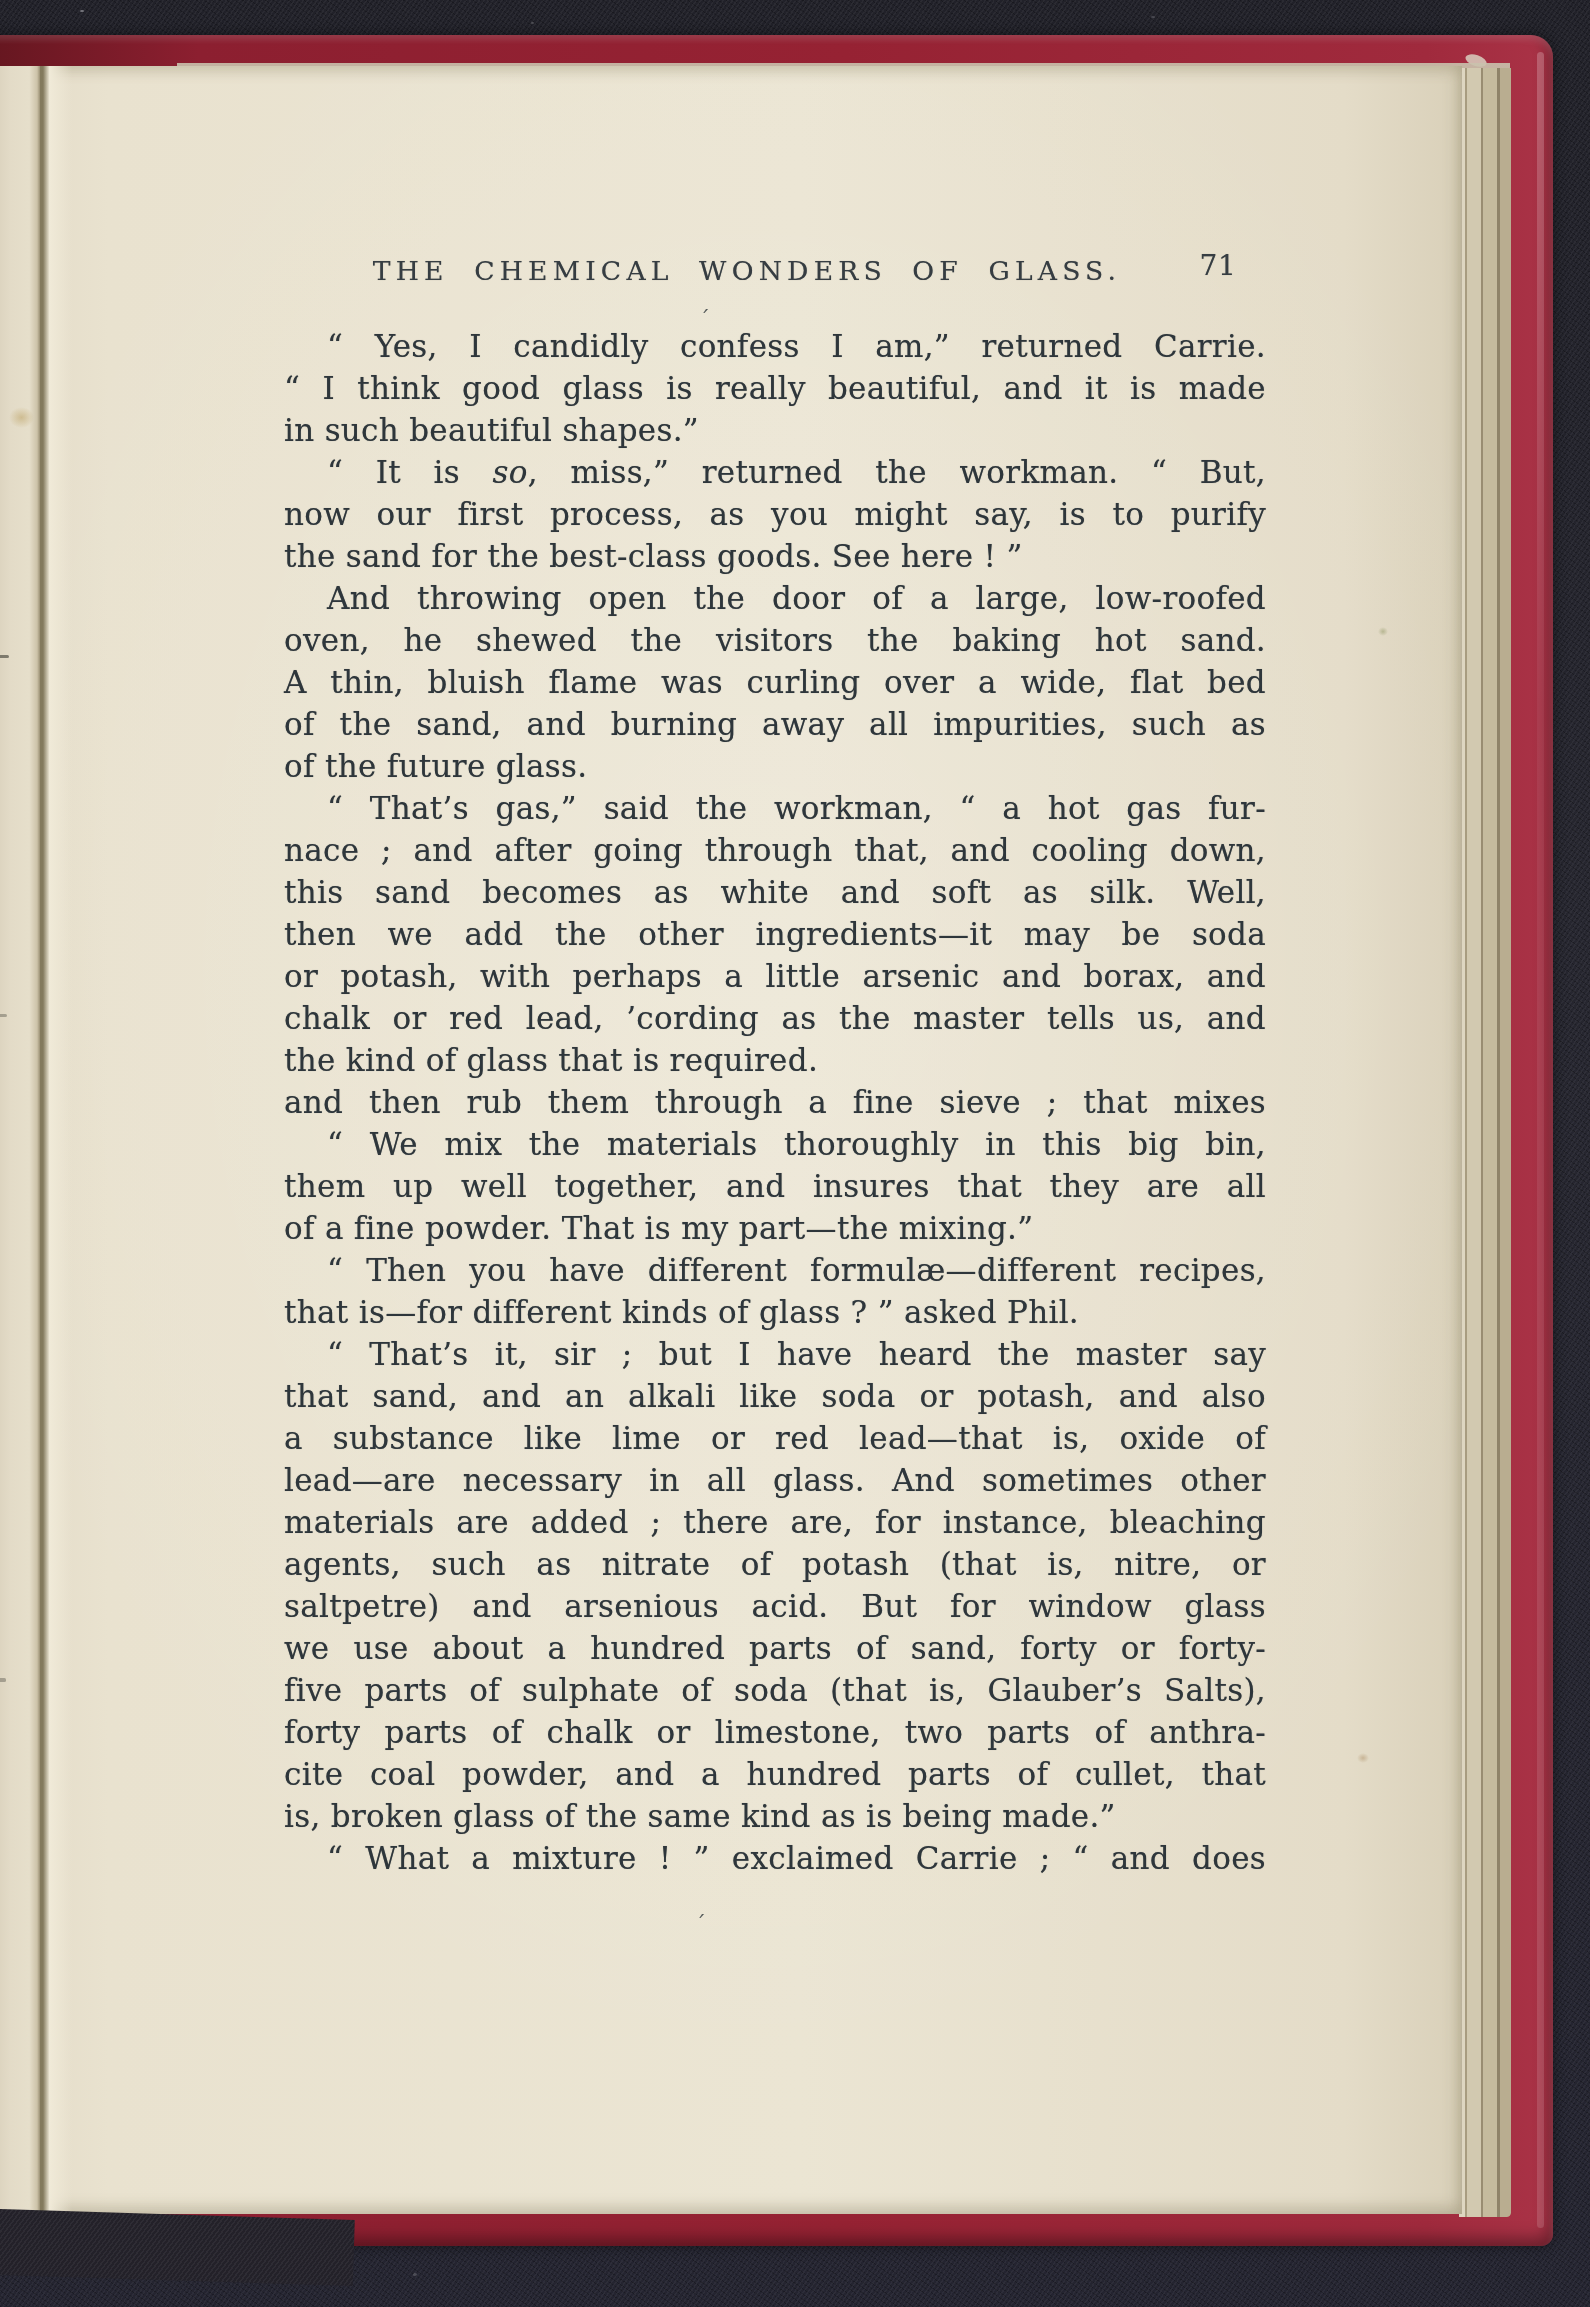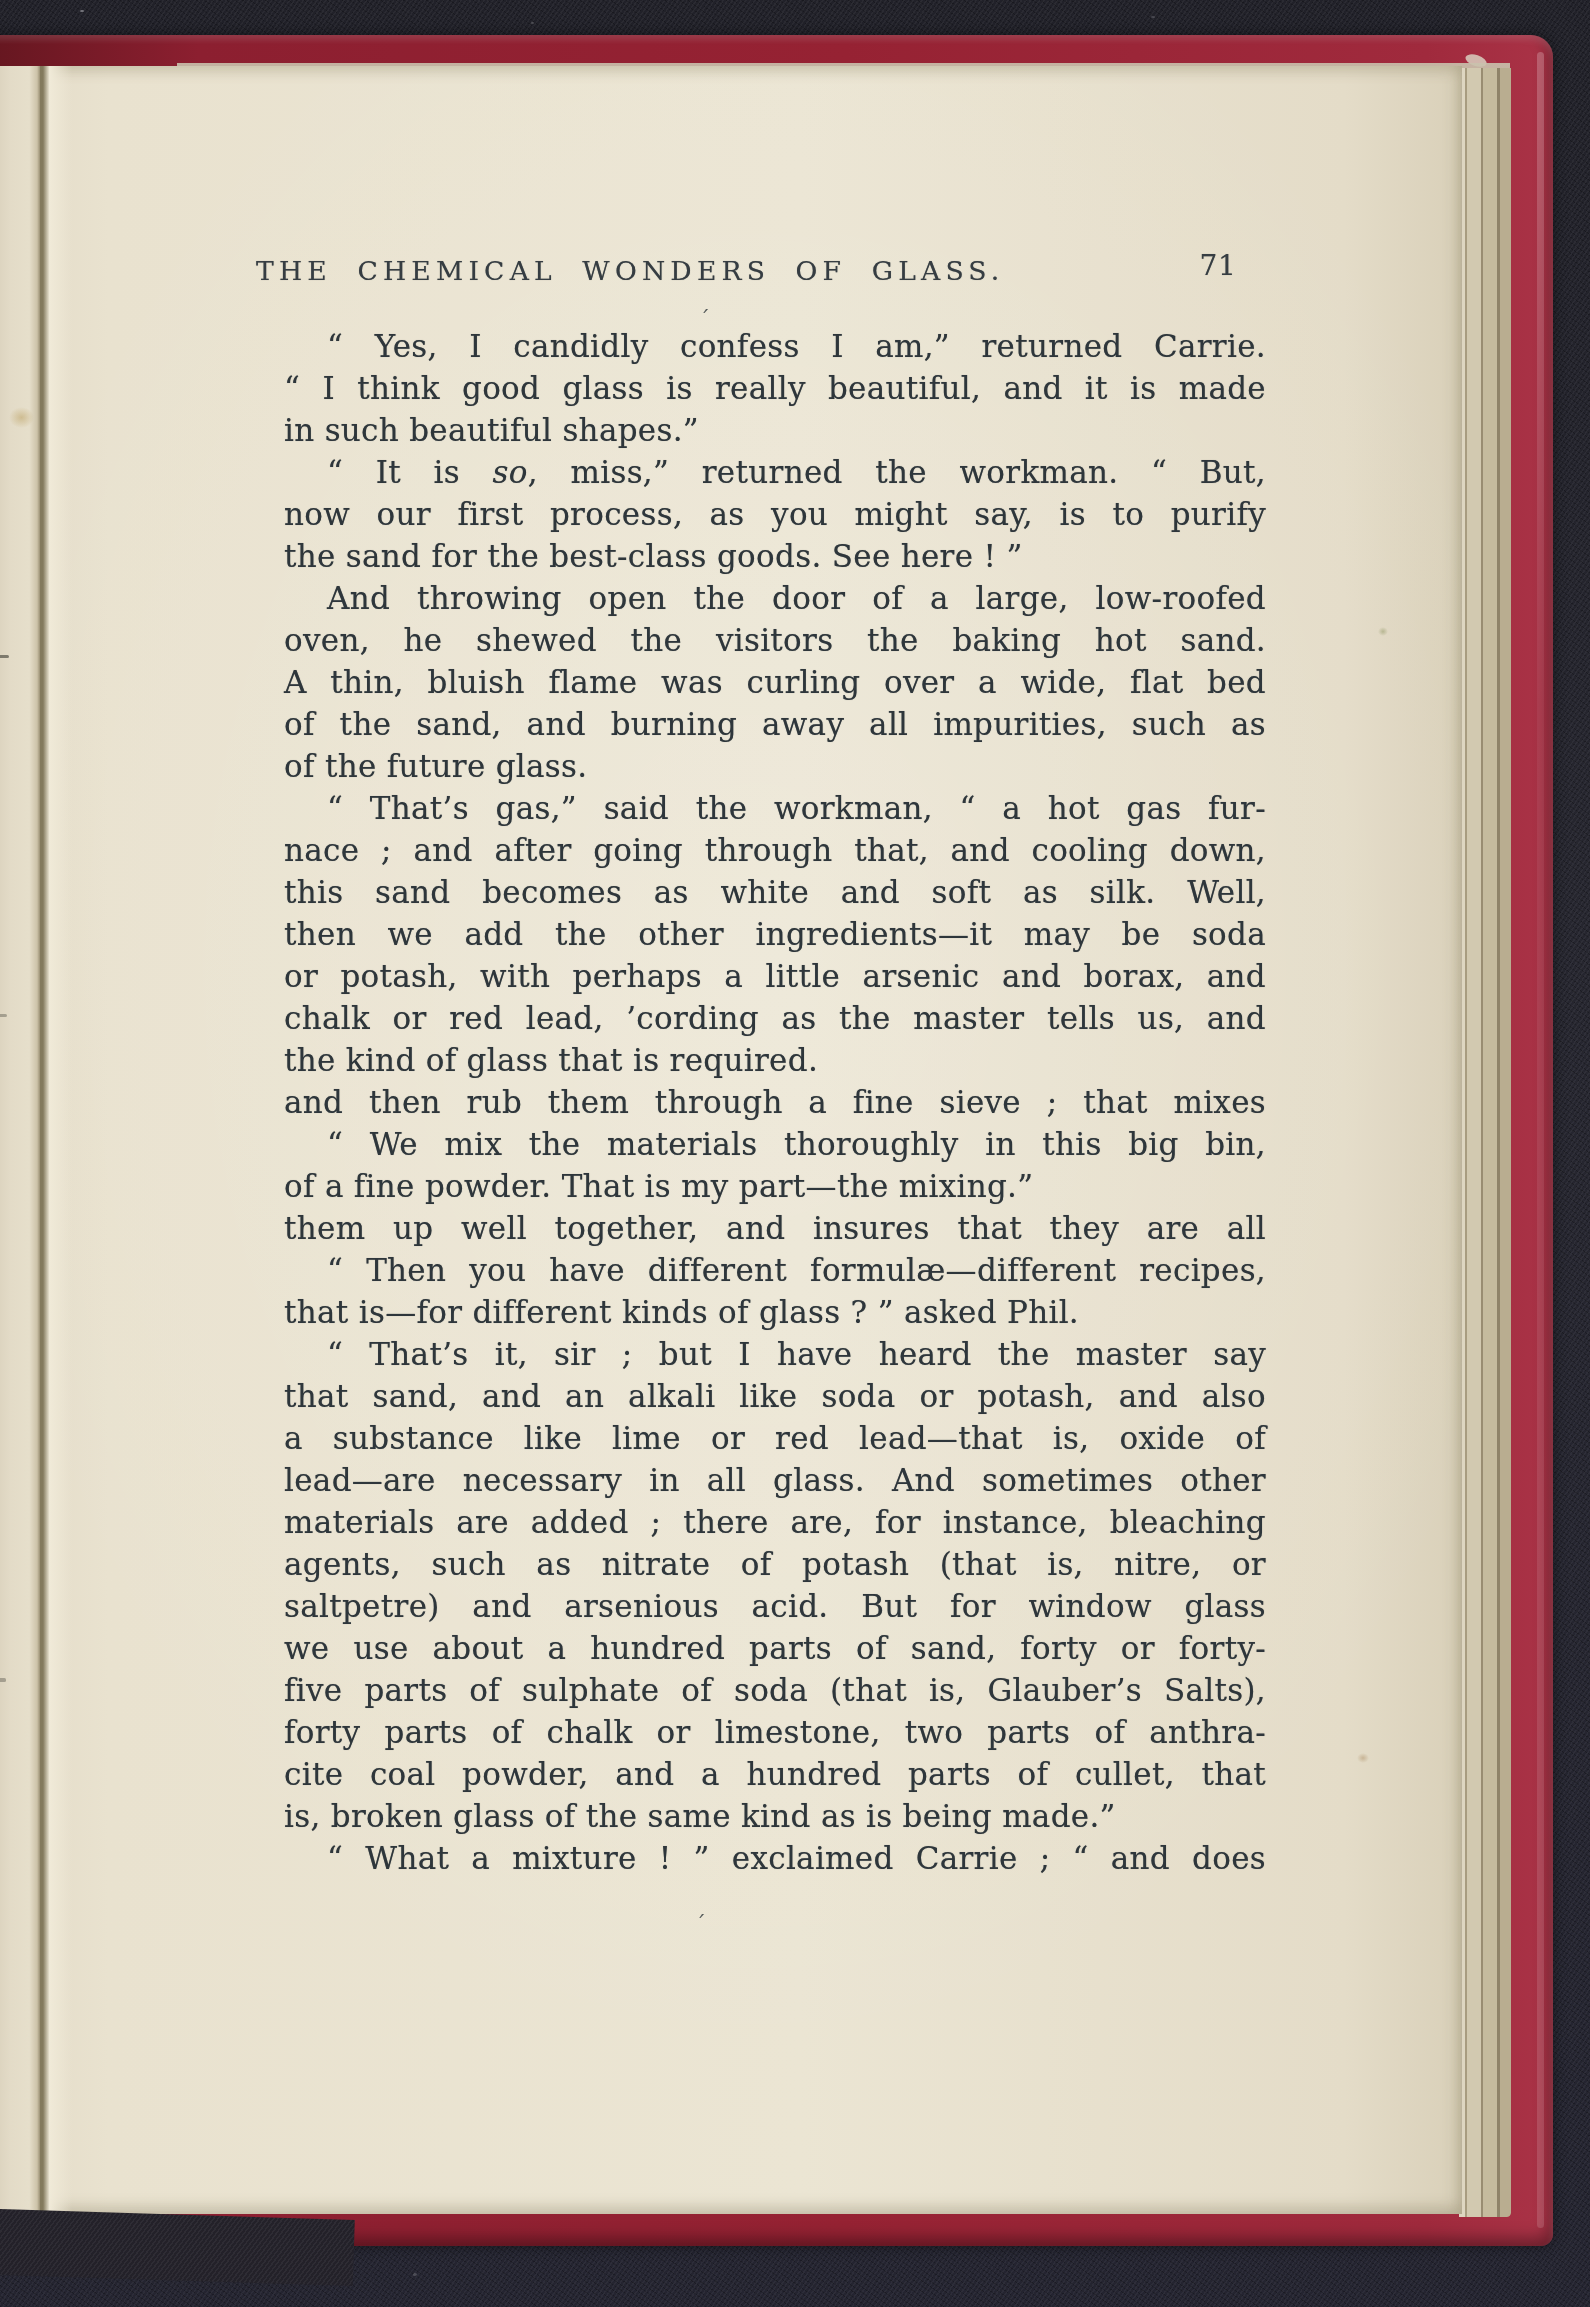--- a/index.html
+++ b/index.html
@@ -71,21 +71,21 @@
     background:linear-gradient(90deg,#837a5d 0 3px,#f0ead8 30%,rgba(240,234,216,0) 100%);
   }
   .edge-mark{position:absolute;background:rgba(45,45,38,.55);border-radius:1.5px;}
   .stain{position:absolute;border-radius:50%;}
   
   .pageheader{
     position:absolute;left:256px;top:255px;width:982px;height:44px;
     color:#363d42;
   }
   .pageheader .title{
-    position:absolute;left:0;right:0;
+    position:absolute;left:0;right:0;text-align:center;
     font-size:26.6px;letter-spacing:5.2px;word-spacing:11.8px;
     text-shadow:0 0 0.7px rgba(44,52,56,.55);
   }
   .pageheader .pagenum{
     position:absolute;right:1.5px;top:-5.9px;font-size:28px;letter-spacing:0.7px;
     text-shadow:0 0 0.7px rgba(44,52,56,.55);
   }
   .bodytext{
     position:absolute;left:256px;top:325px;width:982px;
     font-size:31px;line-height:42px;color:#2e363b;
@@ -157,22 +157,22 @@
   <div class="line plast">of the future glass.</div>
   <div class="line pfirst">“ That’s gas,” said the workman, “ a hot gas fur-</div>
   <div class="line">nace ; and after going through that, and cooling down,</div>
   <div class="line">this sand becomes as white and soft as silk.  Well,</div>
   <div class="line">then we add the other ingredients—it may be soda</div>
   <div class="line">or potash, with perhaps a little arsenic and borax, and</div>
   <div class="line">chalk or red lead, ’cording as the master tells us, and</div>
   <div class="line plast">the kind of glass that is required.</div>
   <div class="line">and then rub them through a fine sieve ; that mixes</div>
   <div class="line pfirst">“ We mix the materials thoroughly in this big bin,</div>
+  <div class="line">them up well together, and insures that they are all</div>
   <div class="line plast">of a fine powder.  That is my part—the mixing.”</div>
-  <div class="line">them up well together, and insures that they are all</div>
   <div class="line pfirst">“ Then you have different formulæ—different recipes,</div>
   <div class="line plast">that is—for different kinds of glass ? ” asked Phil.</div>
   <div class="line pfirst">“ That’s it, sir ; but I have heard the master say</div>
   <div class="line">that sand, and an alkali like soda or potash, and also</div>
   <div class="line">a substance like lime or red lead—that is, oxide of</div>
   <div class="line">lead—are necessary in all glass.  And sometimes other</div>
   <div class="line">materials are added ; there are, for instance, bleaching</div>
   <div class="line">agents, such as nitrate of potash (that is, nitre, or</div>
   <div class="line">saltpetre) and arsenious acid.  But for window glass</div>
   <div class="line">we use about a hundred parts of sand, forty or forty-</div>

